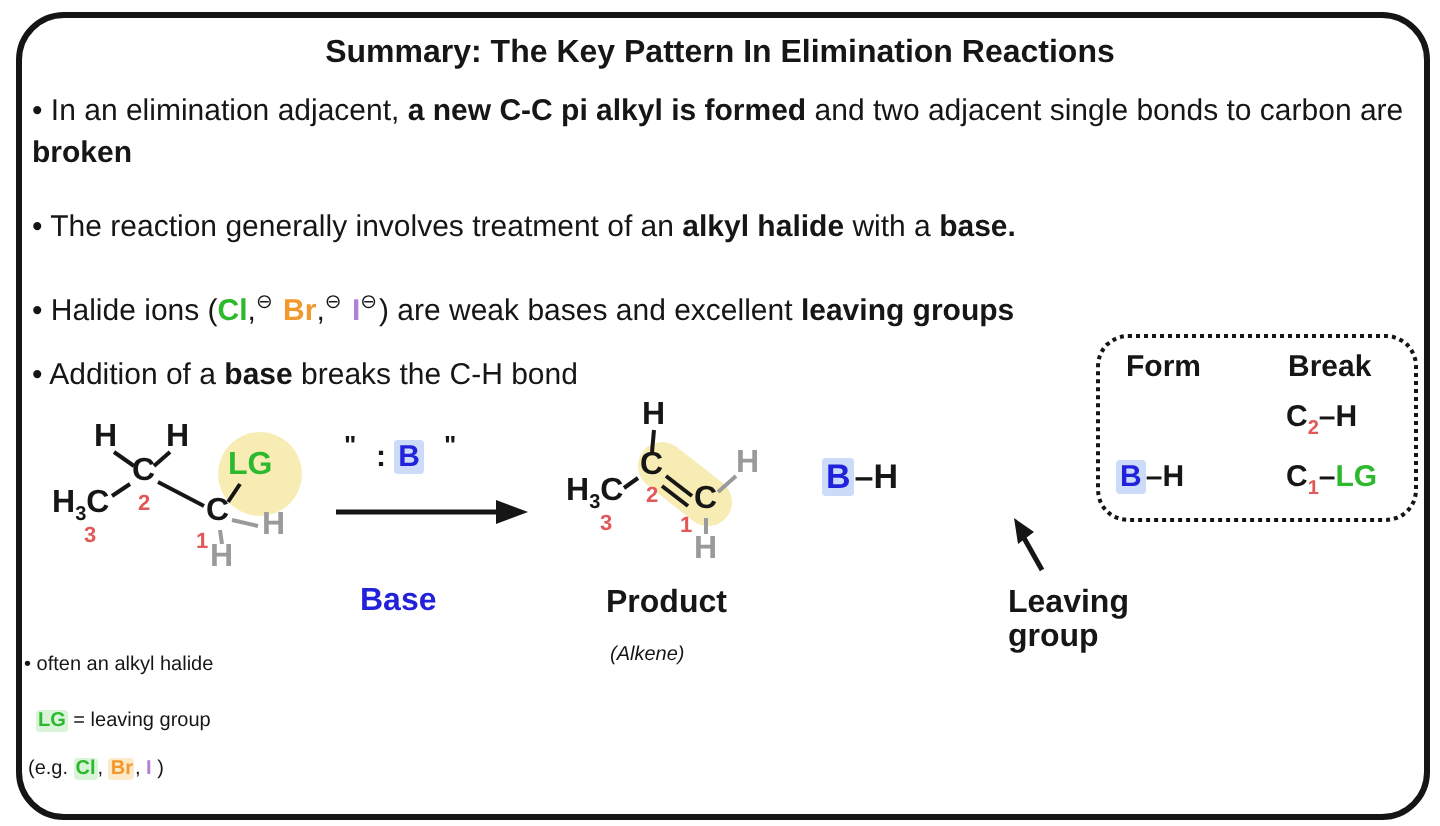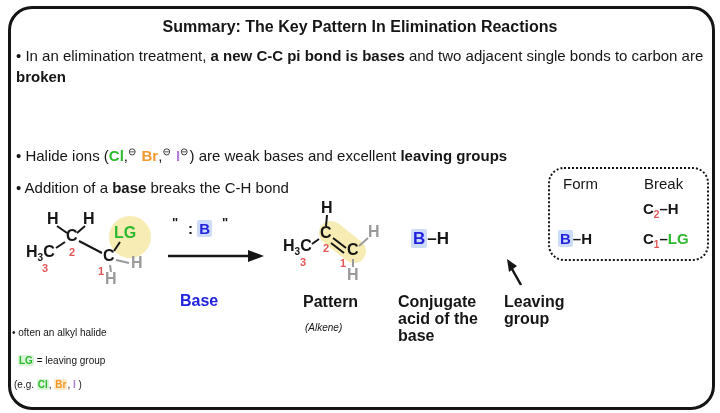--- a/index.html
+++ b/index.html
@@ -29,37 +29,38 @@
   .sub{font-size:10px;vertical-align:-4px;}
   .subr{font-size:10px;vertical-align:-4px;color:var(--red,#e25757);font-weight:bold;}
   .atom{position:absolute;font-size:16px;font-weight:bold;line-height:16px;white-space:nowrap;}
   .gray{color:var(--gray,#9a9a9a);}
   .num{position:absolute;font-size:11px;font-weight:bold;color:var(--red,#e25757);line-height:11px;}
   .lbl{position:absolute;font-size:16px;font-weight:bold;line-height:17px;white-space:nowrap;}
   .wrap{white-space:normal;}
   .note{position:absolute;font-size:10px;line-height:19px;white-space:nowrap;}
   .fbbox{position:absolute;left:548px;top:167px;width:157px;height:90px;
          border:2.5px dotted #151515;border-radius:16px;}
-  .fbh{position:absolute;font-size:15px;font-weight:normal;}
+  .fbh{position:absolute;font-size:15px;font-weight:bold;}
   .fbc{position:absolute;font-size:15px;font-weight:bold;white-space:nowrap;}
   .qt{position:absolute;font-size:13px;font-weight:bold;line-height:13px;}
   .bsym{position:absolute;font-size:15px;font-weight:bold;line-height:15px;white-space:nowrap;}
   .formula{position:absolute;font-size:17px;font-weight:bold;line-height:18px;white-space:nowrap;}
   svg.layer{position:absolute;left:0;top:0;pointer-events:none;}
 </style>
 </head>
 <body>
 
 <div class="stage">
 
   <div class="card-border"></div>
 
   <div class="title">Summary: The Key Pattern In Elimination Reactions</div>
 
-  <div class="bullet" id="b1"><span>• In an elimination treatment, </span><span class="b">a new C-C pi bond is bases</span><span> and two adjacent single bonds to carbon are </span><span class="b">broken</span></div>
+  <div class="bullet" id="b1"><span>• In an elimination adjacent, </span><span class="b">a new C-C pi alkyl is formed</span><span> and two adjacent single bonds to carbon are </span><span class="b">broken</span></div>
+  <div class="bullet" id="b2"><span>• The reaction generally involves treatment of an </span><span class="b">alkyl halide</span><span> with a </span><span class="b">base.</span></div>
   <div class="bullet" id="b3"><span>• Halide ions (</span><span class="g">Cl</span><span>,</span><span class="sup">⊖</span><span> </span><span class="o">Br</span><span>,</span><span class="sup">⊖</span><span> </span><span class="v">I</span><span class="sup">⊖</span><span>) are weak bases and excellent </span><span class="b">leaving groups</span></div>
   <div class="bullet" id="b4"><span>• Addition of a </span><span class="b">base</span><span> breaks the C-H bond</span></div>
 
   <div class="fbbox"></div>
   <div class="fbh" style="left:563px;top:175px;">Form</div>
   <div class="fbh" style="left:644px;top:175px;">Break</div>
   <div class="fbc" style="left:643px;top:200px;"><span>C</span><span class="subr">2</span><span>–</span><span>H</span></div>
   <div class="fbc" style="left:558px;top:230px;"><span class="blbg">B</span><span>–</span><span>H</span></div>
   <div class="fbc" style="left:643px;top:230px;"><span>C</span><span class="subr">1</span><span>–</span><span class="g">LG</span></div>
 
@@ -122,24 +123,23 @@
 
   <span class="atom" style="left:321px;top:200px;">H</span>
   <span class="atom" style="left:320px;top:225px;">C</span>
   <span class="num" style="left:323px;top:243px;">2</span>
   <span class="atom" style="left:283px;top:238px;"><span>H</span><span class="sub">3</span><span>C</span></span>
   <span class="num" style="left:300px;top:257px;">3</span>
   <span class="atom" style="left:347px;top:242px;">C</span>
   <span class="num" style="left:340px;top:258px;">1</span>
   <span class="atom gray" style="left:368px;top:224px;">H</span>
   <span class="atom gray" style="left:347px;top:267px;">H</span>
-  <span class="lbl" style="left:303px;top:293px;">Pattern</span>
+  <span class="lbl" style="left:303px;top:293px;">Product</span>
   <span class="note i" style="left:305px;top:318px;font-weight:normal;">(Alkene)</span>
 
   <span class="formula" style="left:411px;top:230px;"><span class="blbg">B</span><span>–</span><span>H</span></span>
-  <span class="lbl wrap" style="left:398px;top:293px;width:96px;">Conjugate acid of the base</span>
   <span class="lbl wrap" style="left:504px;top:293px;width:70px;">Leaving group</span>
 
   <span class="note" style="left:12px;top:323px;">• often an alkyl halide</span>
   <span class="note" style="left:18px;top:351px;"><span class="gbg">LG</span><span> = leaving group</span></span>
   <span class="note" style="left:14px;top:375px;"><span>(e.g. </span><span class="gbg">Cl</span><span>, </span><span class="obg">Br</span><span>, </span><span class="v">I</span><span> )</span></span>
 
 </div>
 
 </body></html>

